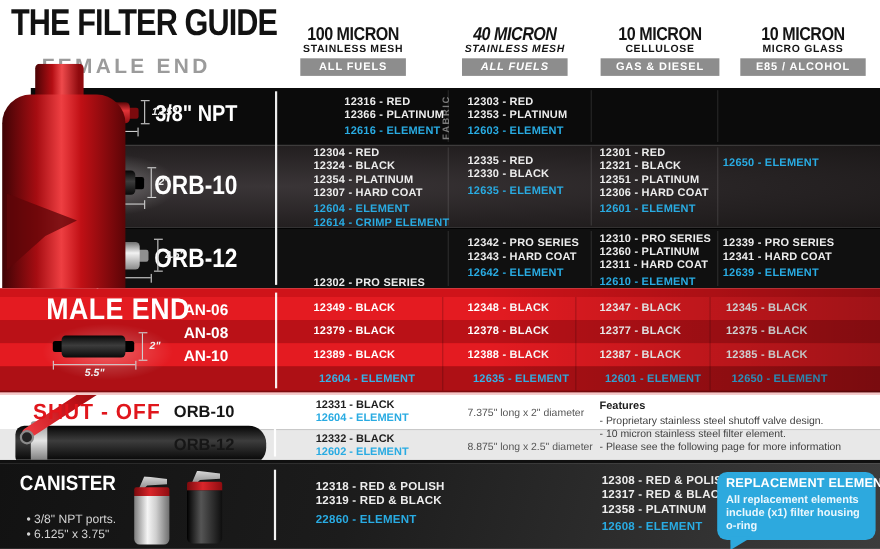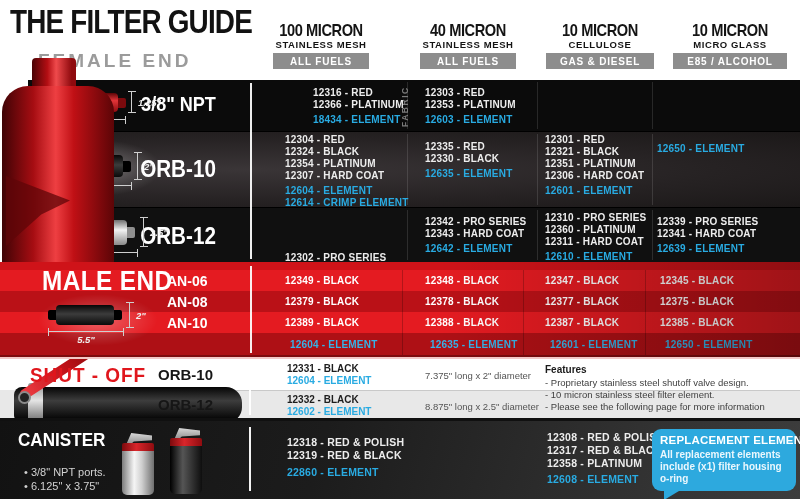--- a/index.html
+++ b/index.html
@@ -133,21 +133,21 @@
 
   <div id="header">
     <div class="abs title"><span class="cond">THE FILTER GUIDE</span></div>
     <div class="abs subtitle">FEMALE END</div>
 
     <div class="colhead" style="left:250px;width:142px;">
       <div class="micron cond-c">100 MICRON</div>
       <div class="media">STAINLESS MESH</div>
       <div class="badge">ALL FUELS</div>
     </div>
-    <div class="colhead" style="left:398px;width:140px;">
+    <div class="colhead" style="left:398px;width:140px;font-style:italic;">
       <div class="micron cond-c">40 MICRON</div>
       <div class="media">STAINLESS MESH</div>
       <div class="badge">ALL FUELS</div>
     </div>
     <div class="colhead" style="left:536px;width:128px;">
       <div class="micron cond-c">10 MICRON</div>
       <div class="media">CELLULOSE</div>
       <div class="badge">GAS &amp; DIESEL</div>
     </div>
     <div class="colhead" style="left:664px;width:132px;">
@@ -172,21 +172,21 @@
         <span class="dlabel">3.5"</span>
       </div>
       <div class="dimv" style="left:100px;top:11px;height:22px;">
         <span class="dlabel">1.25"</span>
       </div>
       <div class="rowlabel" style="top:12px;font-size:21px;"><span class="cond-c" style="display:inline-block;">3/8" NPT</span></div>
       <div class="fabric">FABRIC</div>
       <div class="cell" style="left:257px;top:7px;margin-left:28px;">
         <div class="parts lines">12316 - RED
 12366 - PLATINUM</div>
-        <div class="elems lines">18434 - ELEMENT</div>
+        <div class="elems lines">12616 - ELEMENT</div>
       </div>
       <div class="cell" style="left:397px;top:7px;">
         <div class="parts lines">12303 - RED
 12353 - PLATINUM</div>
         <div class="elems lines">12603 - ELEMENT</div>
       </div>
     </div>
 
     <div class="frow" id="frow1">
       <div class="colsep" style="left:379px;"></div>

